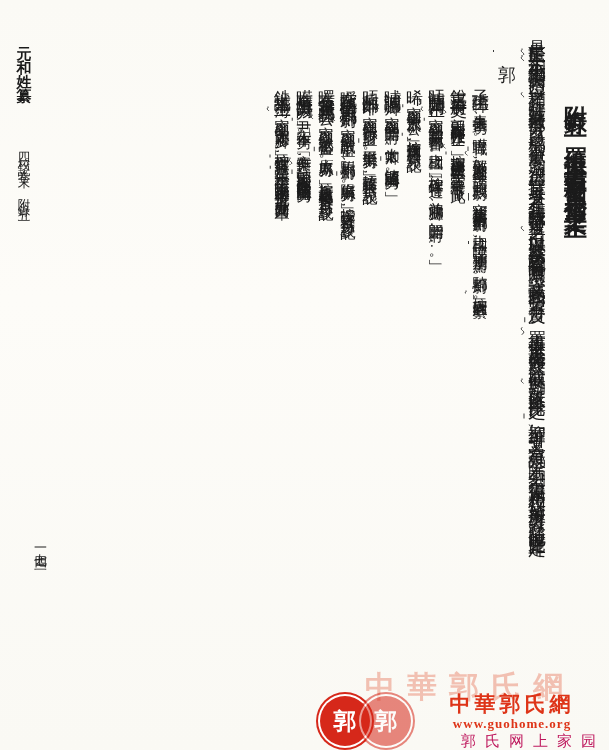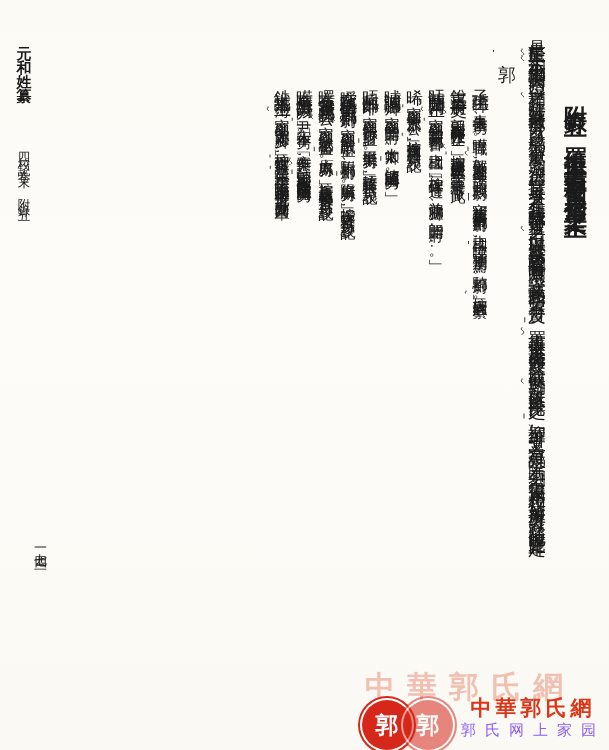--- a/index.html
+++ b/index.html
@@ -67,21 +67,21 @@
     width:50px;height:50px;border-radius:50%;
     background:#d6281a;color:#fff;
     display:flex;align-items:center;justify-content:center;
     font-size:23px;font-weight:700;
     box-shadow:0 0 0 2px #fff,0 0 0 4px #d6281a;
   }
   .stamp.back{opacity:.55;margin-left:-9px;}
   .wm-text{margin-left:8px;text-align:center;}
   .wm-name{color:#de3418;font-size:21px;font-weight:700;letter-spacing:4px;line-height:24px;}
   .wm-url{color:#de3418;font-size:13px;font-weight:700;letter-spacing:1px;line-height:15px;}
-  .wm-slogan{color:#8b5cf6;font-size:15px;letter-spacing:9px;line-height:18px;margin-top:1px;white-space:nowrap;}
+  .wm-slogan{color:#be185d;font-size:15px;letter-spacing:9px;line-height:18px;margin-top:1px;white-space:nowrap;margin-left:42px;}
 </style>
 </head>
 <body>
 
 <div class="sheet"></div>
 
 <div class="v-content">
   <div class="title-col">
     <span class="t1">附錄五</span><span class="t2">羅振玉唐書宰相世系表補正之采正</span>
   </div>
@@ -98,15 +98,16 @@
 <div class="pagenum">一七四三</div>
 
 <div class="wm-ghost">中華郭氏網</div>
 <div class="wm-row">
   <div class="stamps">
     <div class="stamp">郭</div>
     <div class="stamp back">郭</div>
   </div>
   <div class="wm-text">
     <div class="wm-name">中華郭氏網</div>
+    <div class="wm-url">www.guohome.org</div>
     <div class="wm-slogan">郭氏网上家园</div>
   </div>
 </div>
 
 </body></html>

